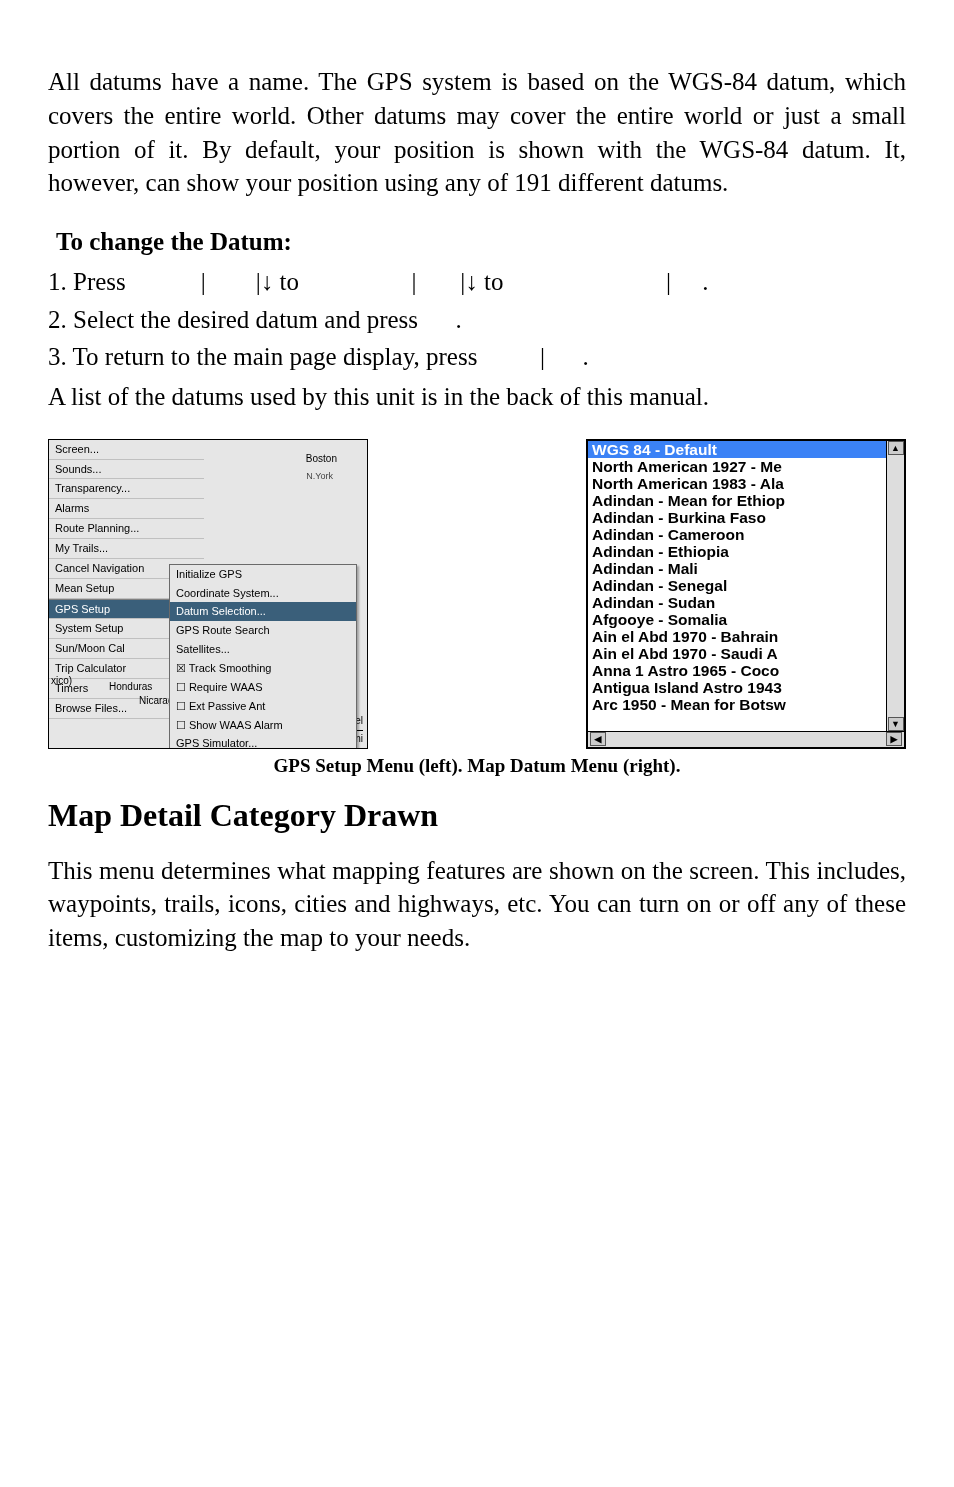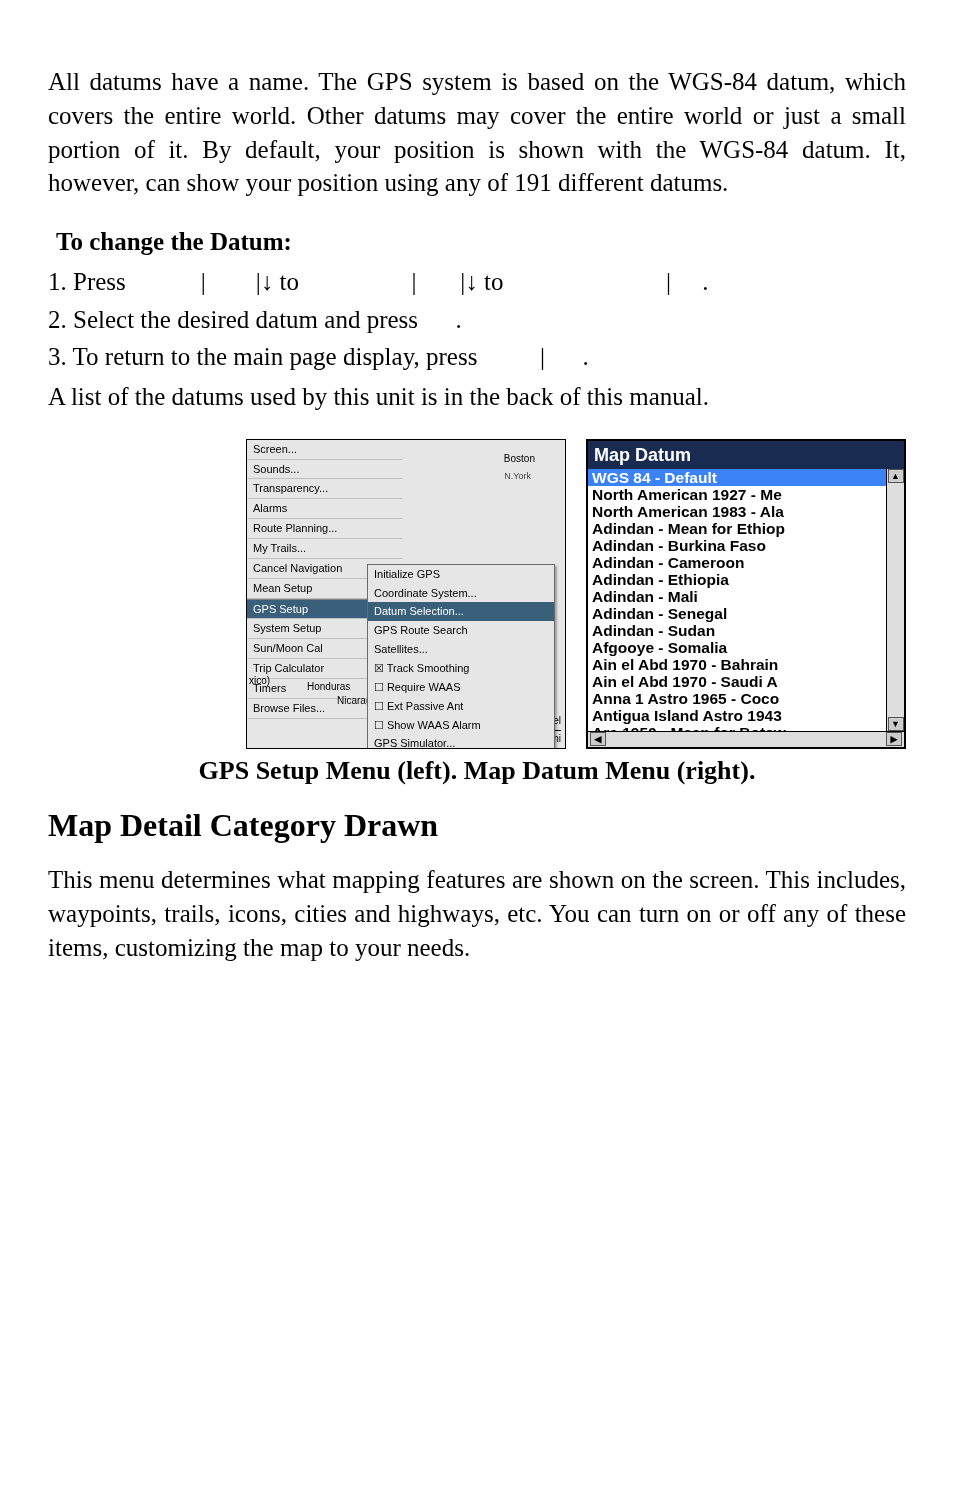--- a/index.html
+++ b/index.html
@@ -17,28 +17,28 @@
   .bold { font-weight: bold; margin-left: 8px; }
   h2.section {
     font-family: Georgia, "Times New Roman", serif;
     font-weight: bold;
     font-size: 32px;
     margin: 16px 0 16px 0;
   }
   .step { margin: 4px 0; }
   .figrow {
     display: flex;
-    justify-content: flex-end;
+    justify-content: space-between;
     gap: 20px;
     margin: 14px 0 4px 0;
   }
   .caption {
     text-align: center;
     font-weight: bold;
-    font-size: 26px;
+    font-size: 19px;
     margin: 4px 0 12px 0;
   }
 
   
   .shot-left {
     width: 320px;
     height: 310px;
     border: 1px solid #000;
     background: #e6e6e6;
     position: relative;
@@ -238,21 +238,20 @@
     <span class="mapbg-label nyork">N.York</span>
     <span class="mapbg-label honduras">Honduras</span>
     <span class="mapbg-label nicaragua">Nicaragua</span>
     <span class="mapbg-label caribbean">Caribbean Sea</span>
     <span class="mapbg-label venez">Venezel</span>
     <span class="xico">xico)</span>
     <span class="scalebar">↔ 2000 mi</span>
   </div>
 
   <div class="shot-right">
-    <div class="titlebar">Map Datum</div>
     <div class="listwrap">
       <div class="list" id="rlist">
           <div class="item sel">WGS 84 - Default</div>
           <div class="item">North American 1927 - Me</div>
           <div class="item">North American 1983 - Ala</div>
           <div class="item">Adindan - Mean for Ethiop</div>
           <div class="item">Adindan - Burkina Faso</div>
           <div class="item">Adindan - Cameroon</div>
           <div class="item">Adindan - Ethiopia</div>
           <div class="item">Adindan - Mali</div>

